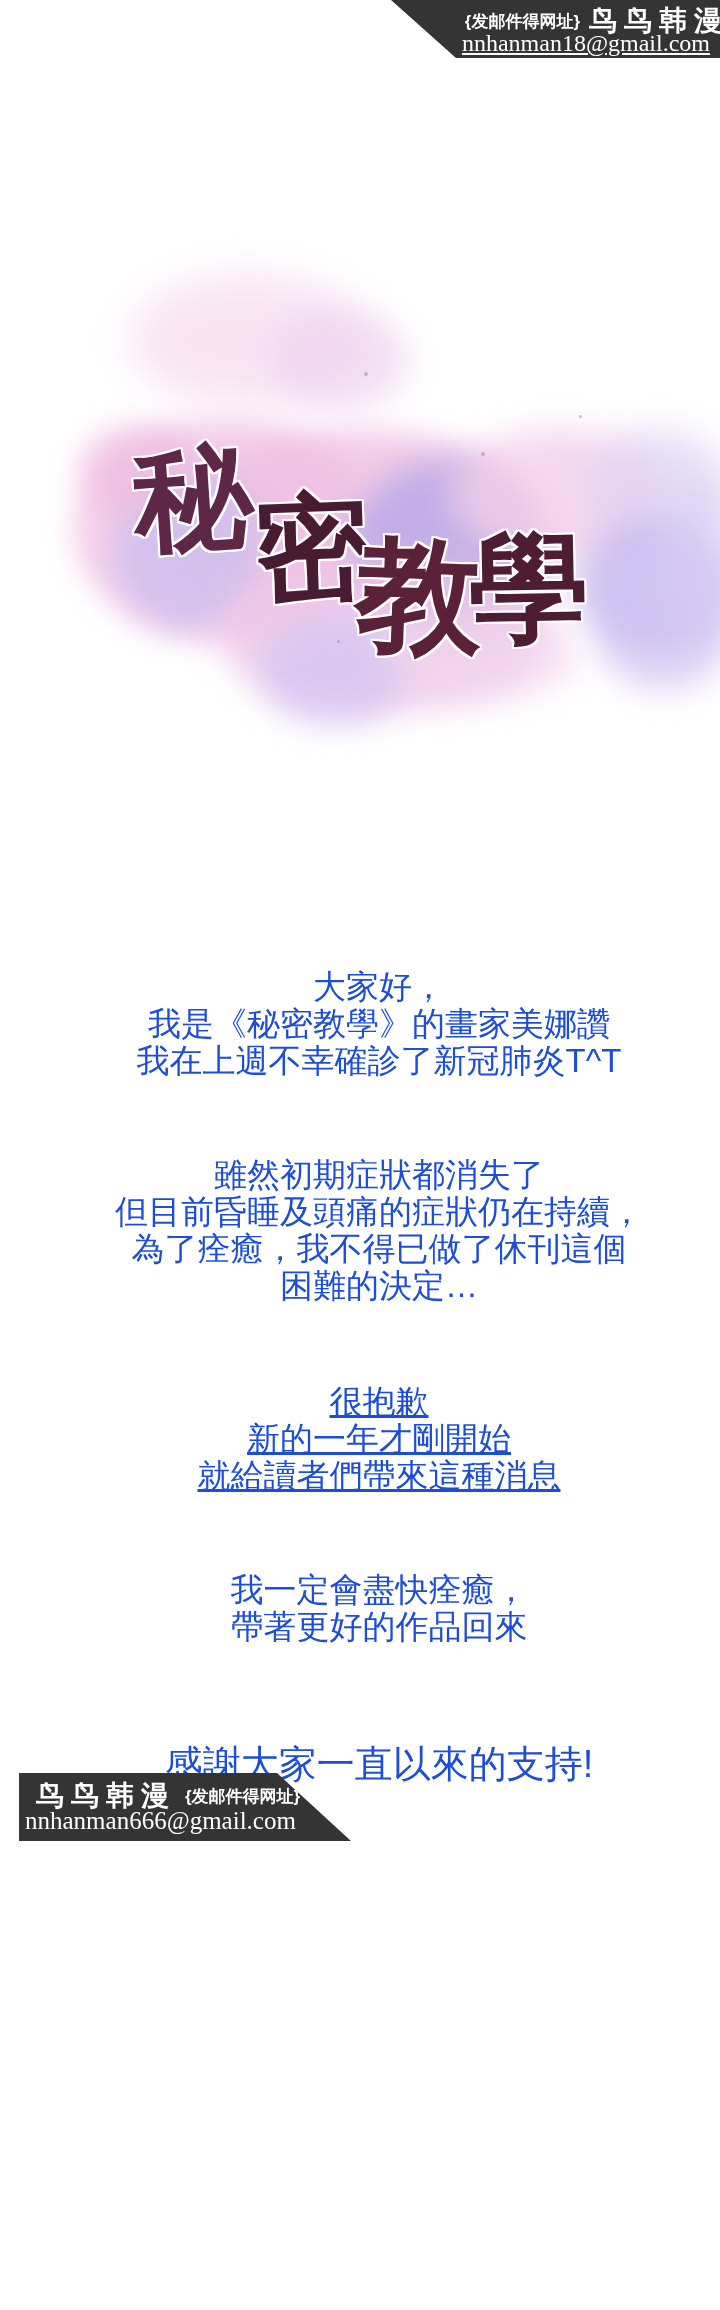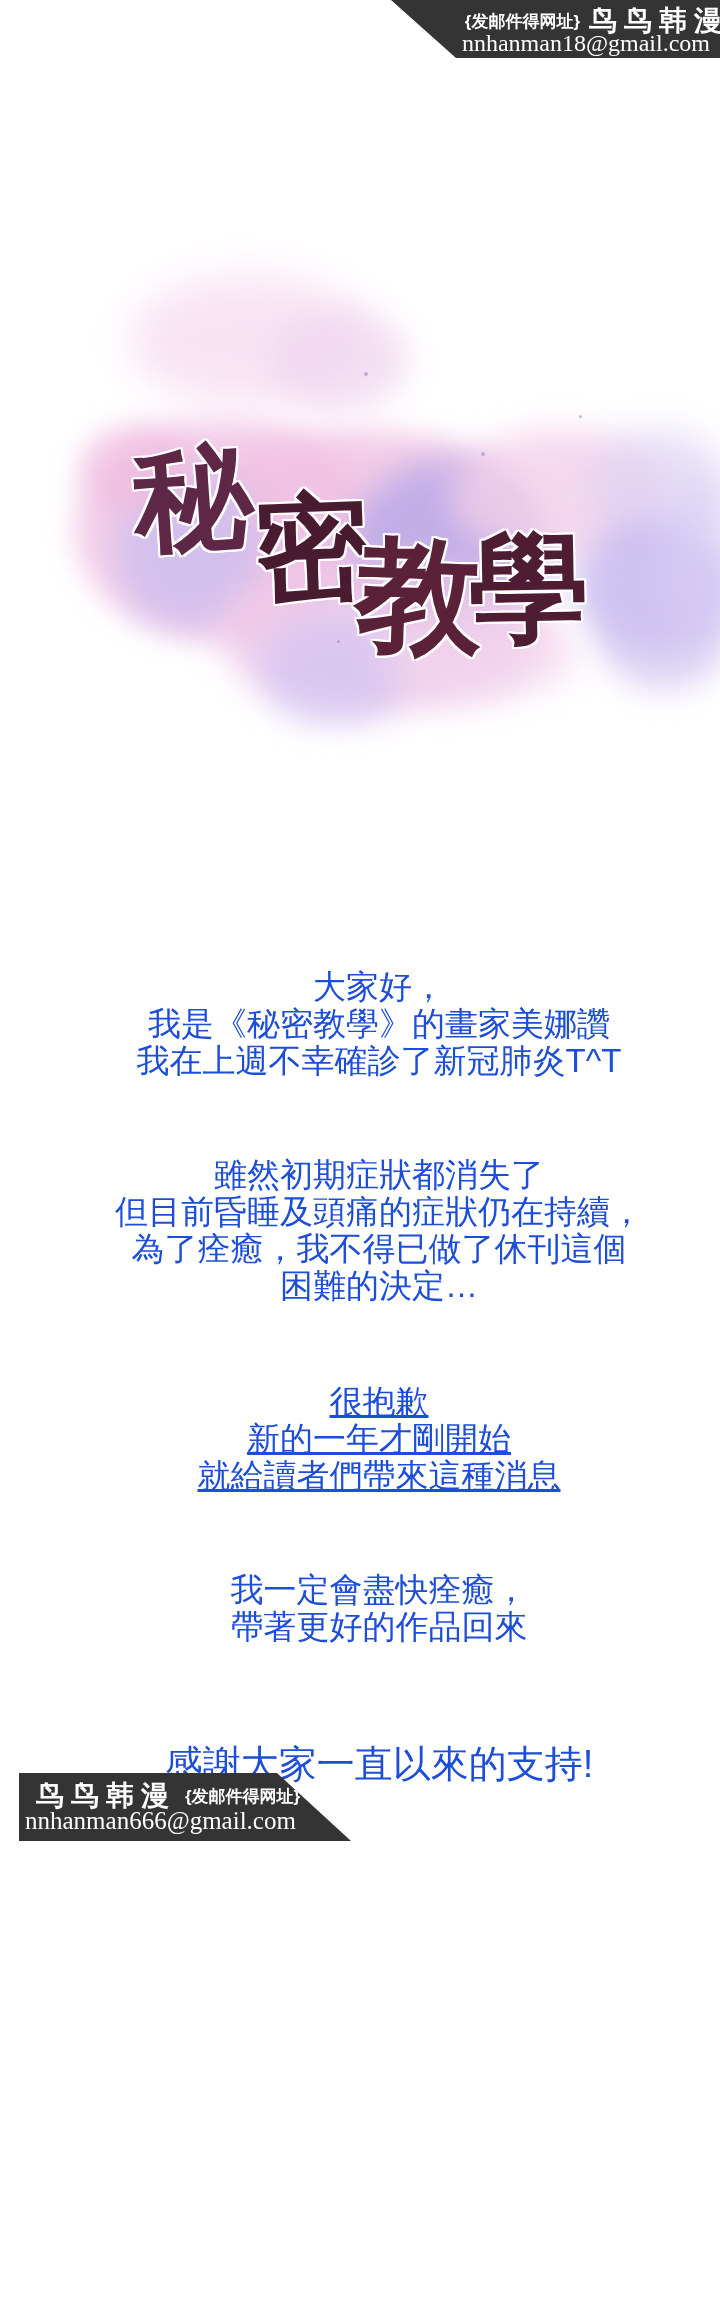--- a/index.html
+++ b/index.html
@@ -25,21 +25,21 @@
   .banner-bottom .line1 {
     position:absolute; top:4px; left:17px;
     display:flex; align-items:center; gap:9px; white-space:nowrap;
   }
   .wm-tag   { font-size:17px; font-weight:700; }
   .wm-brand { font-size:28px; font-weight:700; letter-spacing:7px;text-align:right; }
   .wm-email {
     position:absolute; white-space:nowrap;
     font-family:"Liberation Serif","DejaVu Serif",serif; font-size:24px;
   }
-  .banner-top .wm-email    { top:30px; right:29px; }
+  .banner-top .wm-email    { top:30px; right:29px;text-decoration:underline; }
   .banner-bottom .wm-email { top:34px; left:6px; font-size:25px; }
 
   
   .watercolor { position:absolute; top:250px; left:0; width:720px; height:520px; }
   .blob { position:absolute; border-radius:50%; }
   .b1  { left:110px; top:25px;  width:240px; height:130px; background:#f6ddf0; filter:blur(20px); opacity:.8; }
   .b2  { left:250px; top:60px;  width:140px; height:100px; background:#efd4ee; filter:blur(16px); opacity:.7; }
   .b3  { left:55px;  top:170px; width:300px; height:220px; background:#f2c6e6; filter:blur(14px); opacity:.85; }
   .b4  { left:170px; top:180px; width:340px; height:170px; background:#f0c0e2; filter:blur(14px); opacity:.8; }
   .b5  { left:95px;  top:220px; width:150px; height:160px; background:#cdbeee; filter:blur(16px); opacity:.8; }

